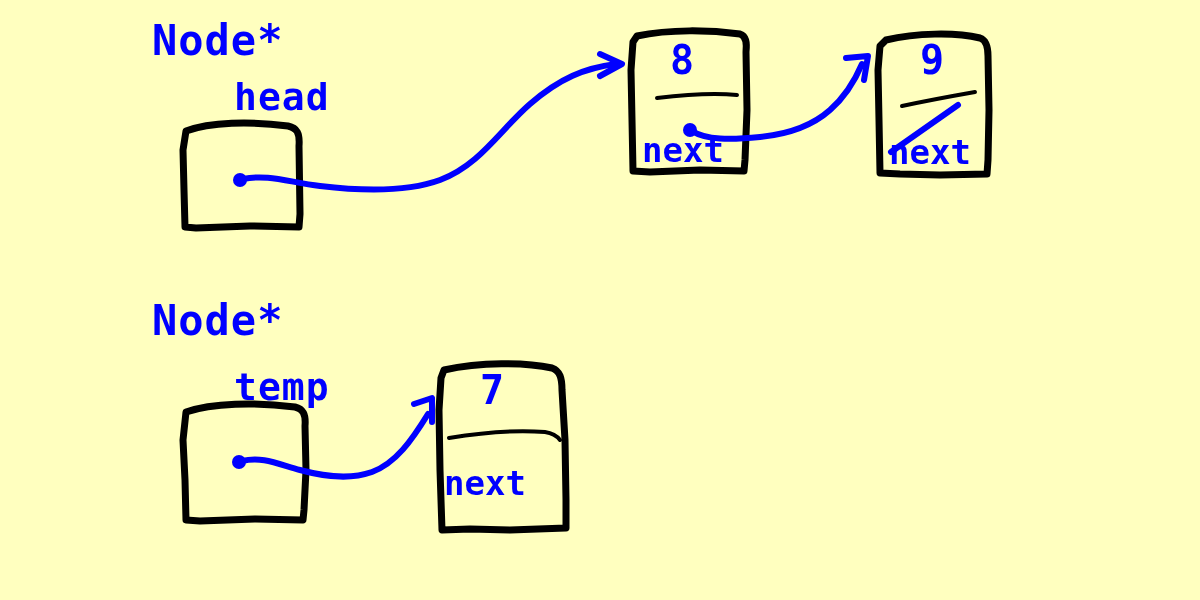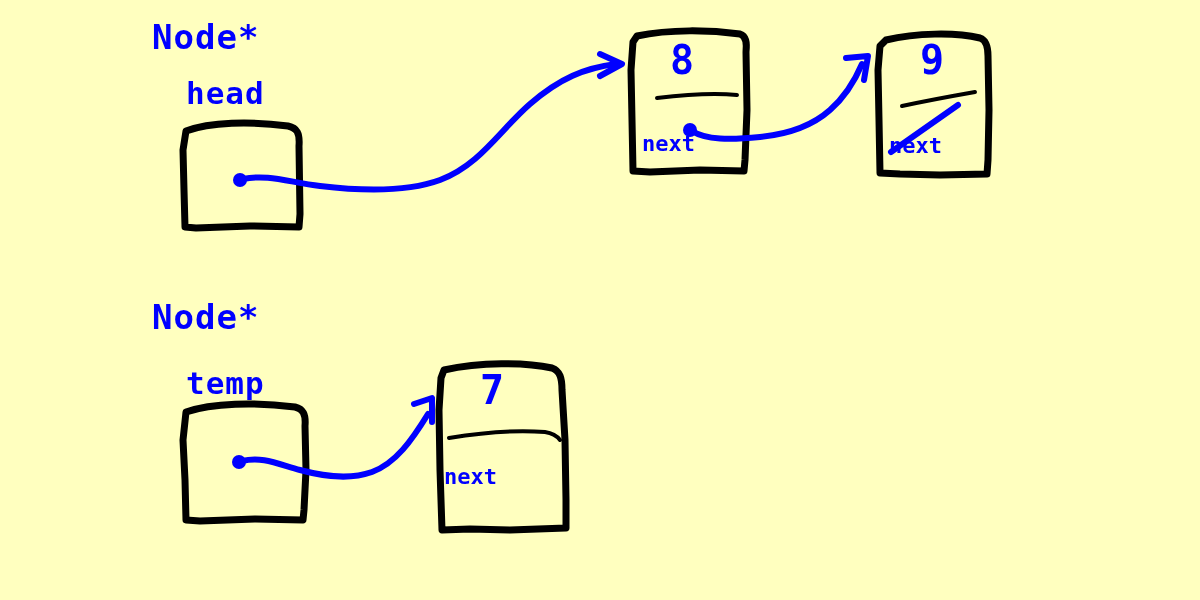--- a/index.html
+++ b/index.html
@@ -29,32 +29,33 @@
   .txt {
     position: absolute;
     font-family: "DejaVu Sans Mono", "Liberation Mono", monospace;
     font-weight: bold;
     color: #0000ff;
     white-space: pre;
     line-height: 1;
     user-select: none;
   }
   .var-type {
-    font-size: 34px;
+    font-size: 42px;
     letter-spacing: 1px;
   }
   .var-name {
-    font-size: 31px;
+    font-size: 38px;
     letter-spacing: 1px;
+    margin-left: 48px;
   }
   .node-value {
     font-size: 40px;
   }
   .node-next {
-    font-size: 22px;
+    font-size: 34px;
     letter-spacing: 0px;
   }
 </style>
 </head>
 <body>
 
 <div id="canvas-root">
 
   <svg id="sketch-layer" viewBox="0 0 1200 600">
 

